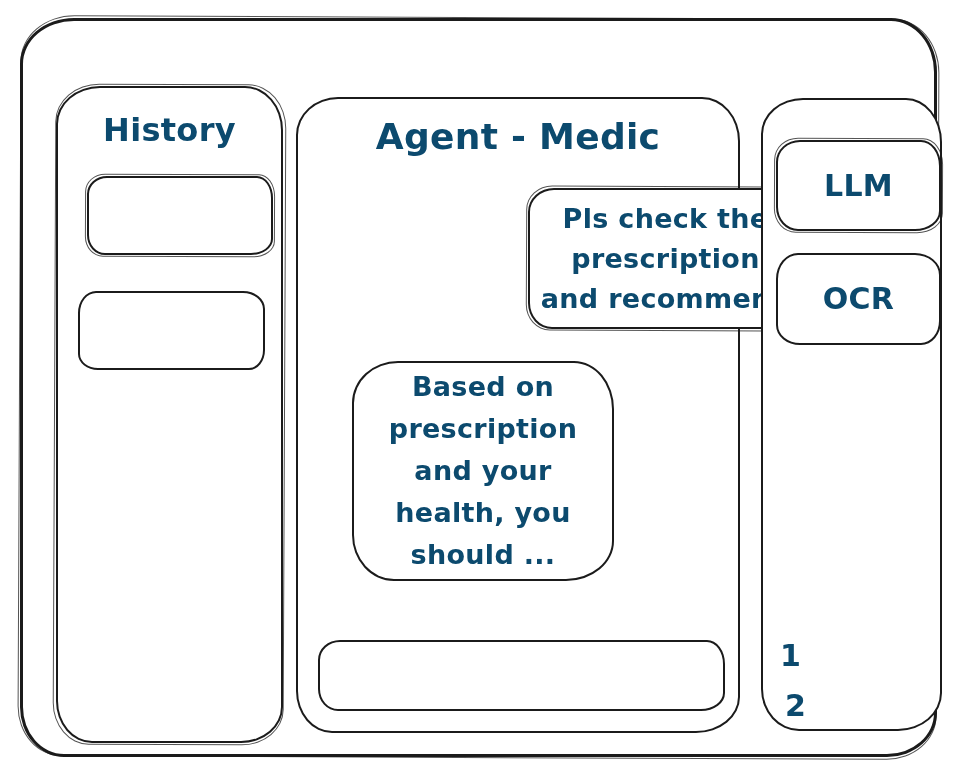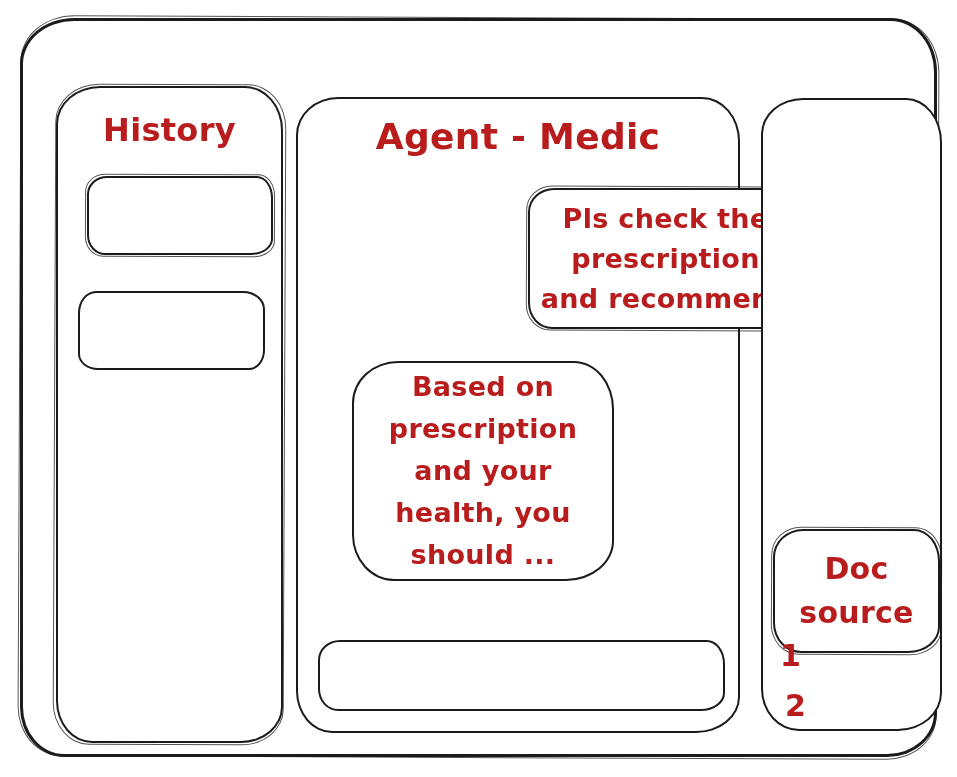--- a/index.html
+++ b/index.html
@@ -12,21 +12,21 @@
     position: relative;
     width: 957px;
     height: 777px;
     background: #ffffff;
     overflow: hidden;
     color: #1b1b1b;
   }
   .hand {
     font-family: "DejaVu Sans", sans-serif;
     font-weight: 600;
-    color: #b91c1c;
+    color: #0c4a6e;
     letter-spacing: 0.3px;
   }
   .sketch {
     position: absolute;
     border: 2.6px solid #1b1b1b;
     background: #ffffff;
     box-sizing: border-box;
   }
   
   .dbl::before {
@@ -167,25 +167,25 @@
       <div class="sketch bubble bubble-agent hand">Based on
 prescription
 and your
 health, you
 should ...</div>
 
       <input class="sketch chat-input hand" type="text" placeholder="" style="">
     </div>
 
     <div class="sketch panel-right">
+      <div class="sketch tool-btn btn-llm dbl hand">LLM</div>
+
+      <div class="sketch tool-btn btn-ocr hand">OCR</div>
 
 
-
-      <div class="sketch tool-btn btn-doc dbl hand">Doc
-source</div>
 
       <div class="doc-num doc-num-1 hand">1</div>
 
       <div class="doc-num doc-num-2 hand">2</div>
     </div>
 
   </div>
 </div>
 
 </body></html>

